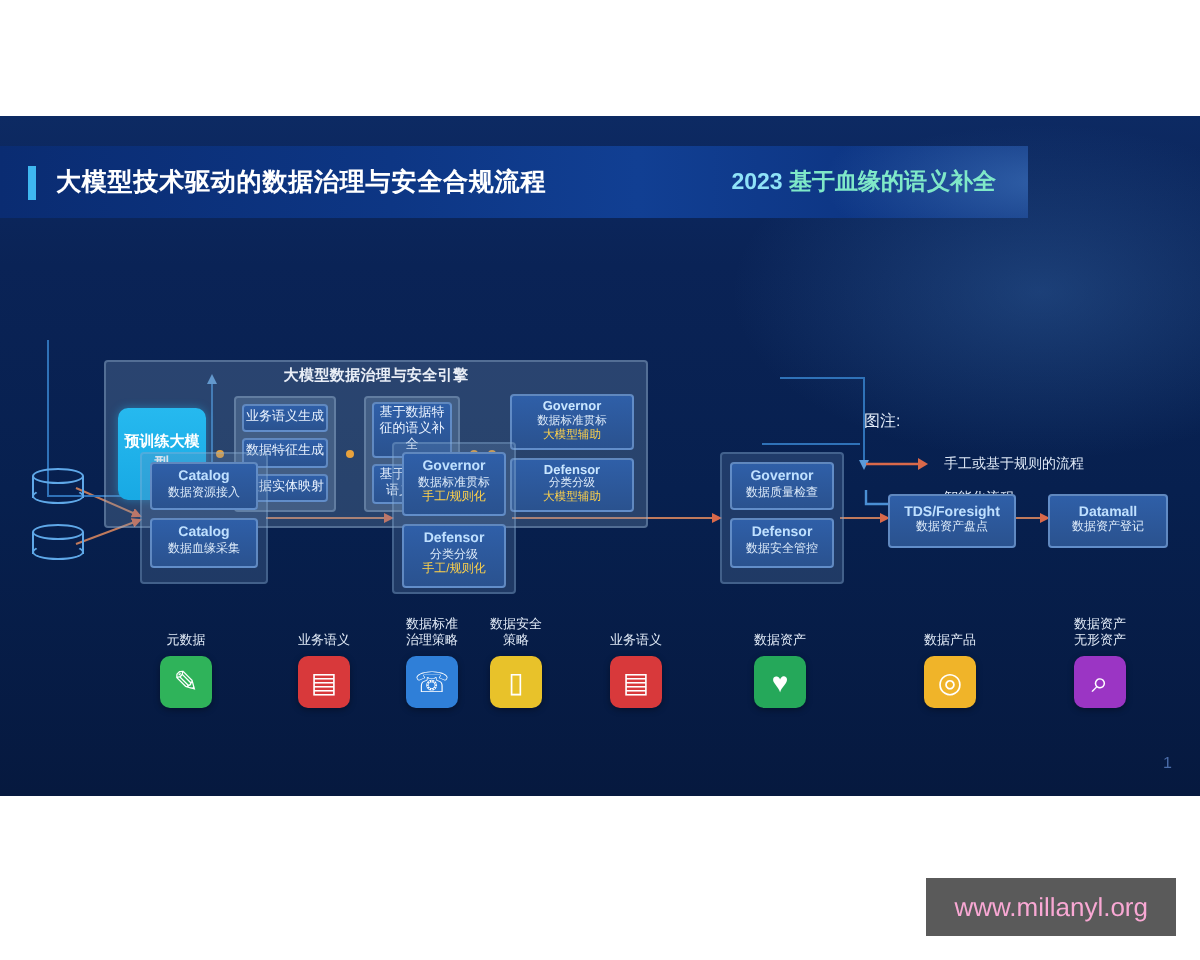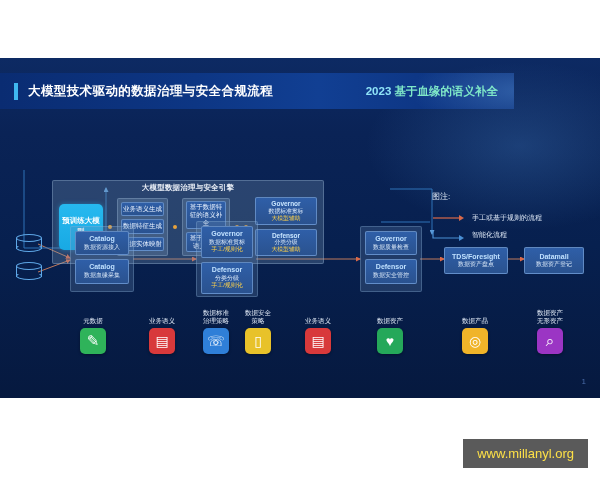--- a/index.html
+++ b/index.html
@@ -139,41 +139,41 @@
              border: 1.3px solid #5fa8e8; border-radius: 50%; }
   .db .mid { position: absolute; left: 0; top: 4px; width: 26px; height: 11px;
              border-left: 1.3px solid #5fa8e8; border-right: 1.3px solid #5fa8e8; }
   .db .bot { position: absolute; left: 0; top: 10px; width: 26px; height: 8px;
              border: 1.3px solid #5fa8e8; border-radius: 50%; border-top-color: transparent; }
 
   
   .lines { position: absolute; left: 0; top: 0; width: 600px; height: 340px; pointer-events: none; }
 
   
-  .legend { position: absolute; left: 432px; top: 133px; width: 160px; }
+  .legend { position: absolute; left: 432px; top: 147px; width: 160px; }
   .legend-title { color: #dfe9f7; font-size: 8px; margin-bottom: 7px; }
   .legend-row { display: flex; align-items: center; gap: 6px; height: 17px; }
   .legend-row .lbl { color: #dfe9f7; font-size: 7px; white-space: nowrap; }
 
   
   .icon-row { position: absolute; left: 0; top: 250px; width: 600px; height: 72px; }
   .icon-item { position: absolute; width: 60px; text-align: center; }
   .icon-cap { color: #e3ecf8; font-size: 6.5px; line-height: 1.25; margin-bottom: 3px; height: 17px;
               display: flex; flex-direction: column; justify-content: flex-end; }
   .icon-tile {
     width: 26px; height: 26px; border-radius: 5px; margin: 0 auto;
     display: flex; align-items: center; justify-content: center;
     box-shadow: 0 1px 3px rgba(0,0,0,.35);
   }
   .page-no { position: absolute; right: 14px; bottom: 12px; color: #4a6ca8; font-size: 8px; }
 
   
   .wm {
     position: absolute; right: 12px; bottom: 12px;
-    background: #5a5a5a; color: #fde047; font-size: 13px;
+    background: #5a5a5a; color: #f9a8d4; font-size: 13px;
     padding: 7px 14px; white-space: nowrap;
   }
 </style>
 </head>
 <body>
 
 <div id="root">
 
 
   <div class="slide">

